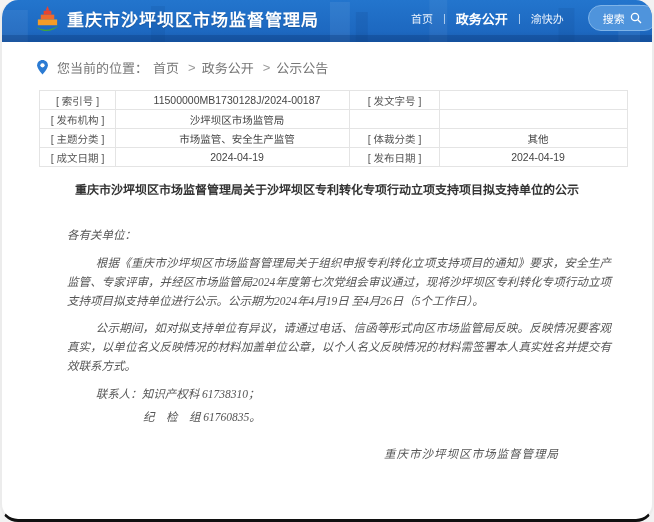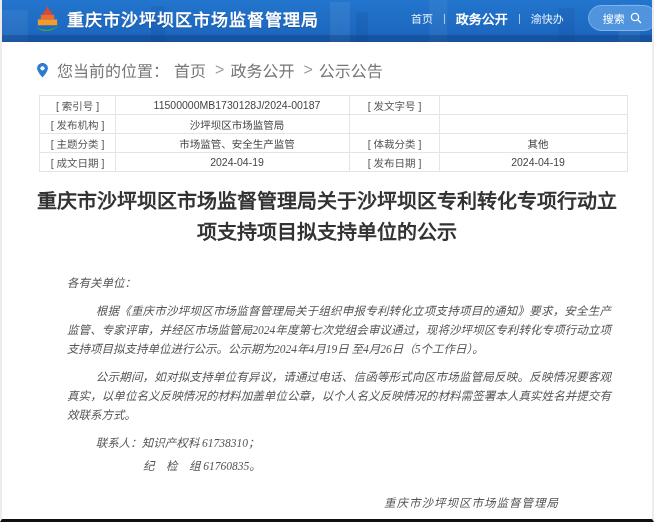--- a/index.html
+++ b/index.html
@@ -8,20 +8,21 @@
 
   .page {
     position: relative;
     width: 654px; height: 522px;
     margin: 0 auto;
     background: #ffffff;
     border-left: 2px solid #ececec;
     border-right: 2px solid #ececec;
     border-bottom: 3px solid #101010;
     overflow: hidden;
+    border-radius: 18px;
   }
 
   
   .site-header {
     position: relative;
     height: 42px;
     background: linear-gradient(180deg, #2375cd 0%, #1d68c0 75%, #1a5cae 100%);
     overflow: hidden;
   }
   .skyline { position: absolute; left: 0; top: 0; width: 100%; height: 100%; }
@@ -51,42 +52,42 @@
   }
   .header-strip {
     position: absolute; z-index: 1; left: 0; bottom: 0;
     width: 100%; height: 7px; background: rgba(12,60,125,.35);
   }
 
   
   .breadcrumb {
     display: flex; align-items: center; gap: 5px;
     padding: 16px 0 0 34px;
-    font-size: 16px; color: #777;
+    font-size: 13px; color: #777;
   }
   .breadcrumb a { color: #777; text-decoration: none; cursor: pointer; }
   .crumb-sep { color: #999; margin: 0 1px 0 4px; }
   .pin-icon { width: 13px; height: 15px; margin-right: 3px; }
 
   
   .meta-table {
     width: 588px; margin: 13px auto 0 37px;
     border-collapse: collapse; table-layout: fixed;
     font-size: 10.5px; color: #444; padding-left: 13px;
   }
   .meta-table td { border: 1px solid #e4e4e4; height: 19px; padding: 1px 4px; overflow: hidden; white-space: nowrap; }
   .meta-table td.lbl { text-align: center; color: #555; }
   .meta-table td.val { text-align: center; padding-left: 13px; color: #444; }
   .col-l1 { width: 76px; } .col-v1 { width: 234px; }
   .col-l2 { width: 90px; } .col-v2 { width: 188px; }
 
   
   .doc-title {
     width: 596px; margin: 14px auto 0 auto;
-    text-align: center; font-size: 20px; font-weight: bold;
+    text-align: center; font-size: 12px; font-weight: bold;
     color: #333; line-height: 1.55;
   }
   .doc-body {
     width: 544px; margin: 26px auto 0 65px;
     font-family: "Liberation Serif", serif;
     font-style: italic;
     font-size: 11.5px; color: #555; line-height: 1.65;
     text-align: justify;
   }
   .doc-body .salutation { margin-bottom: 9px; }

